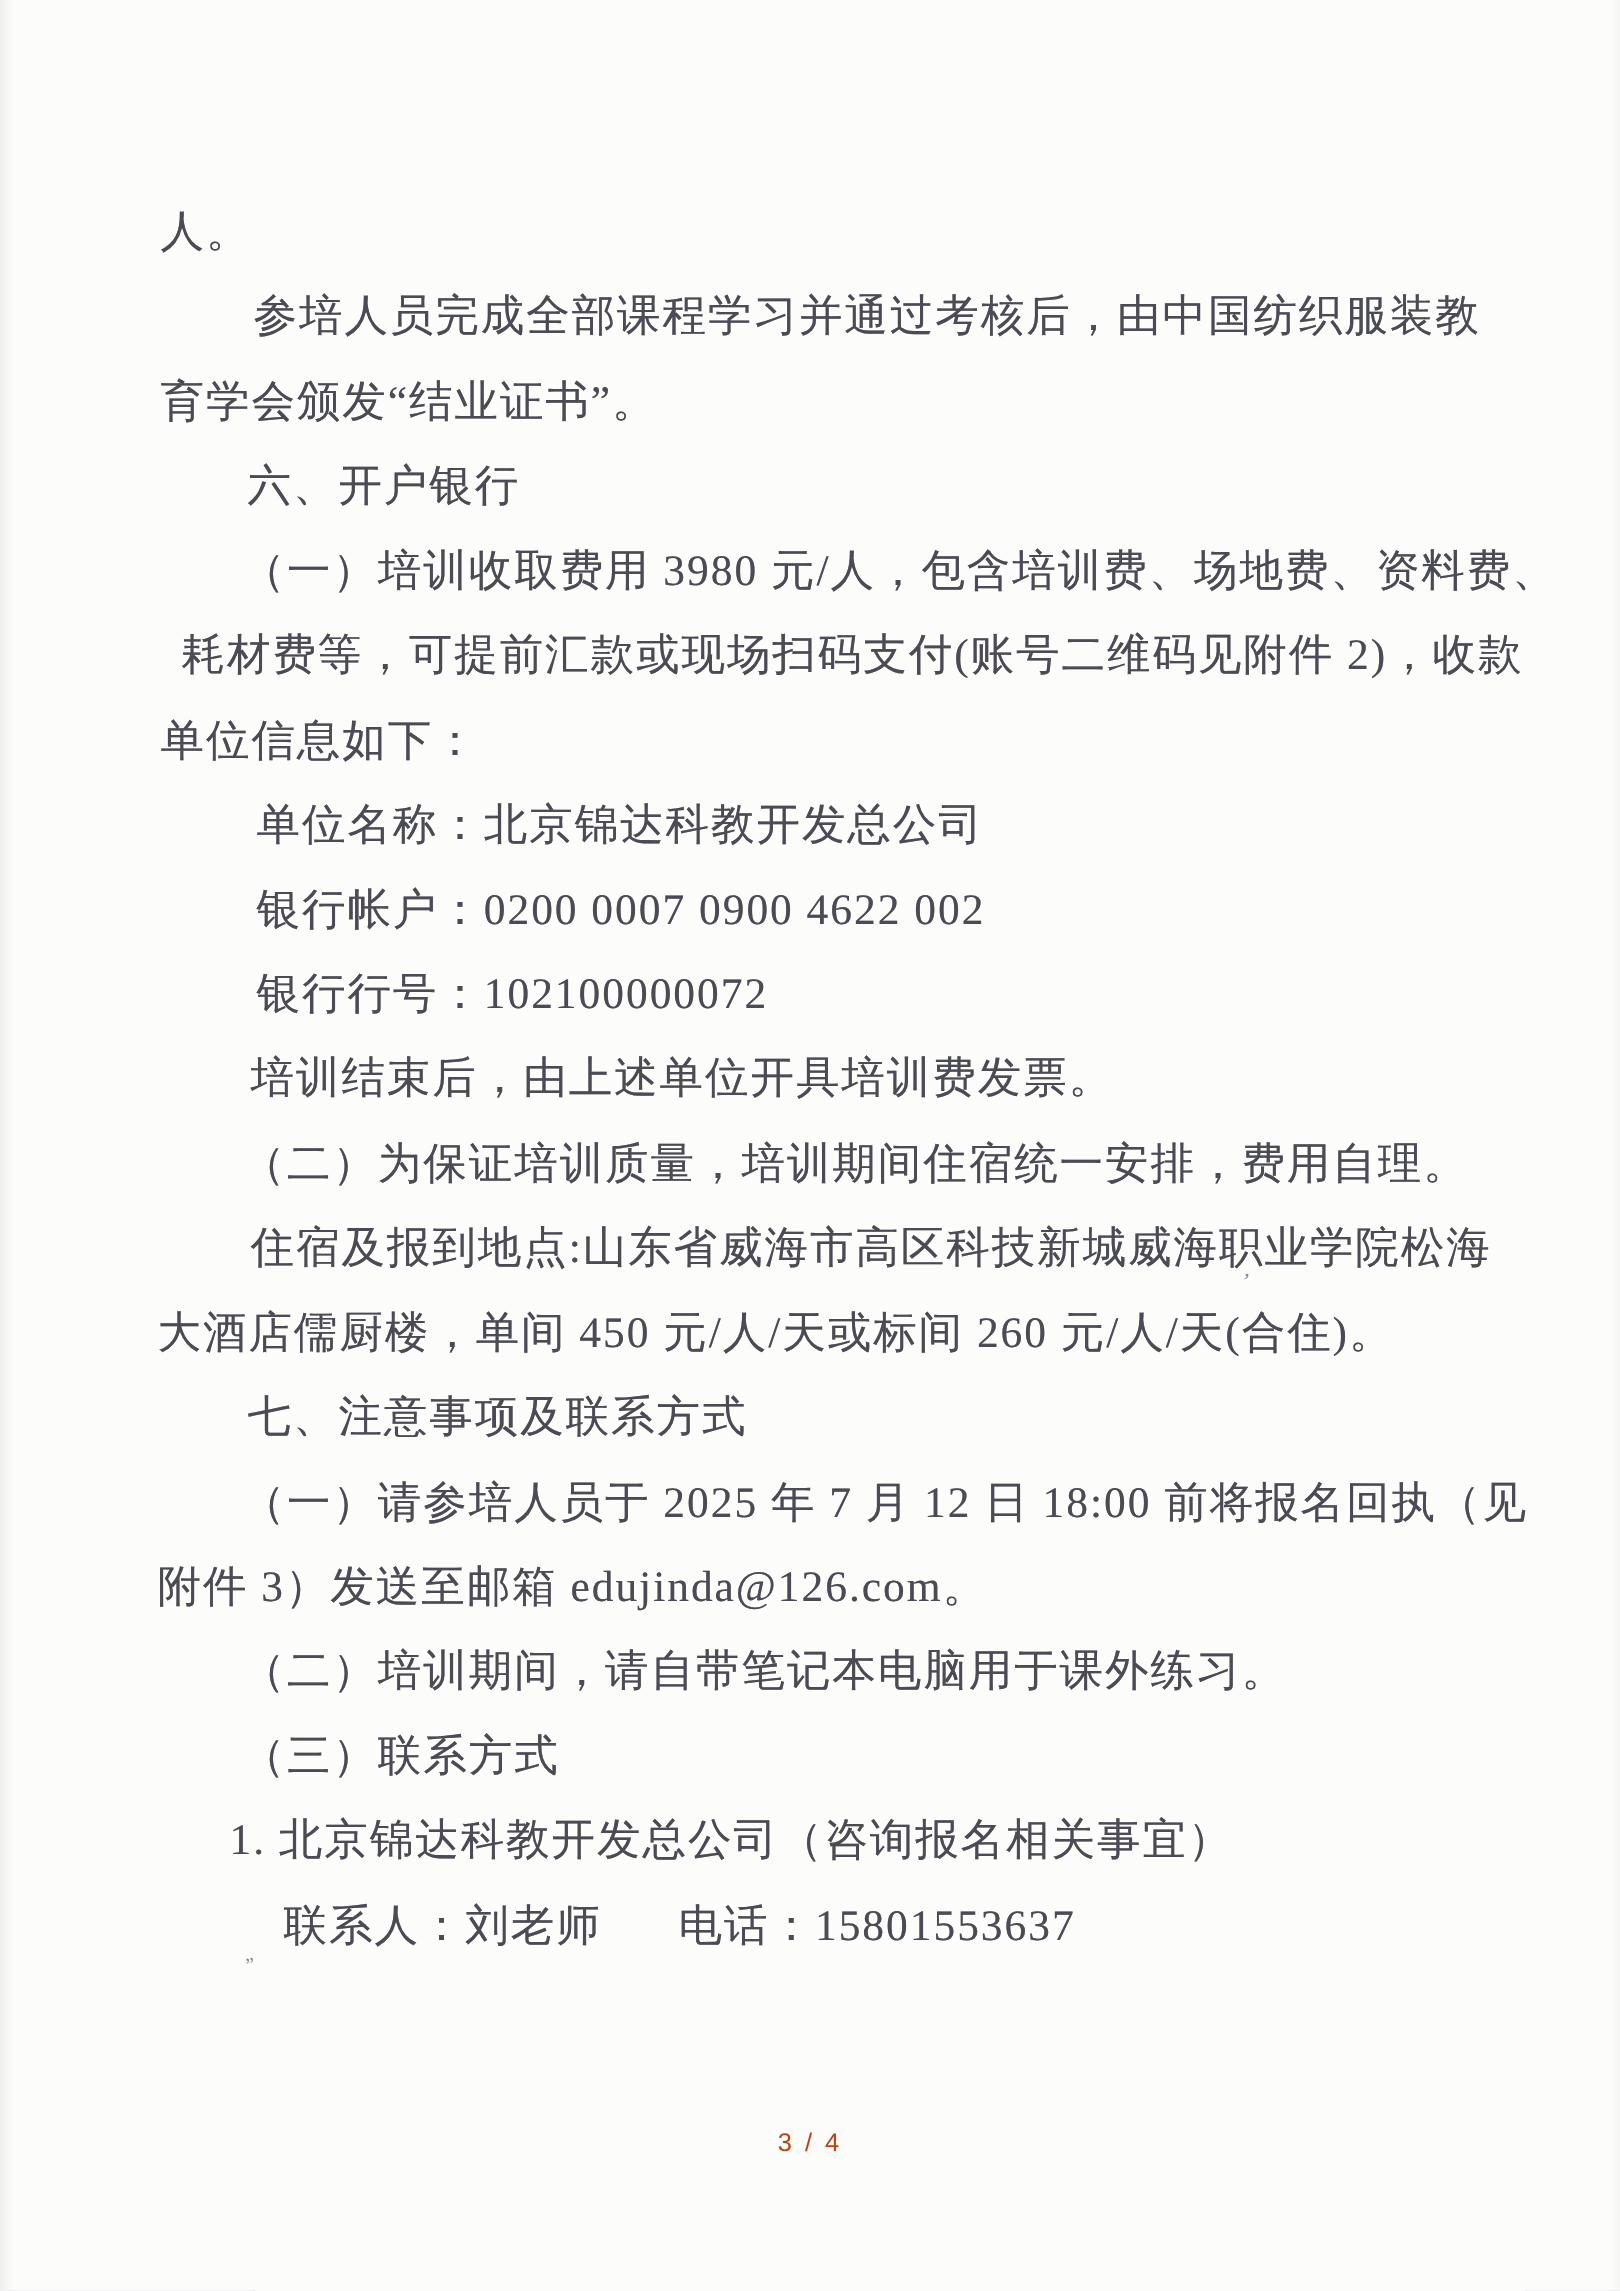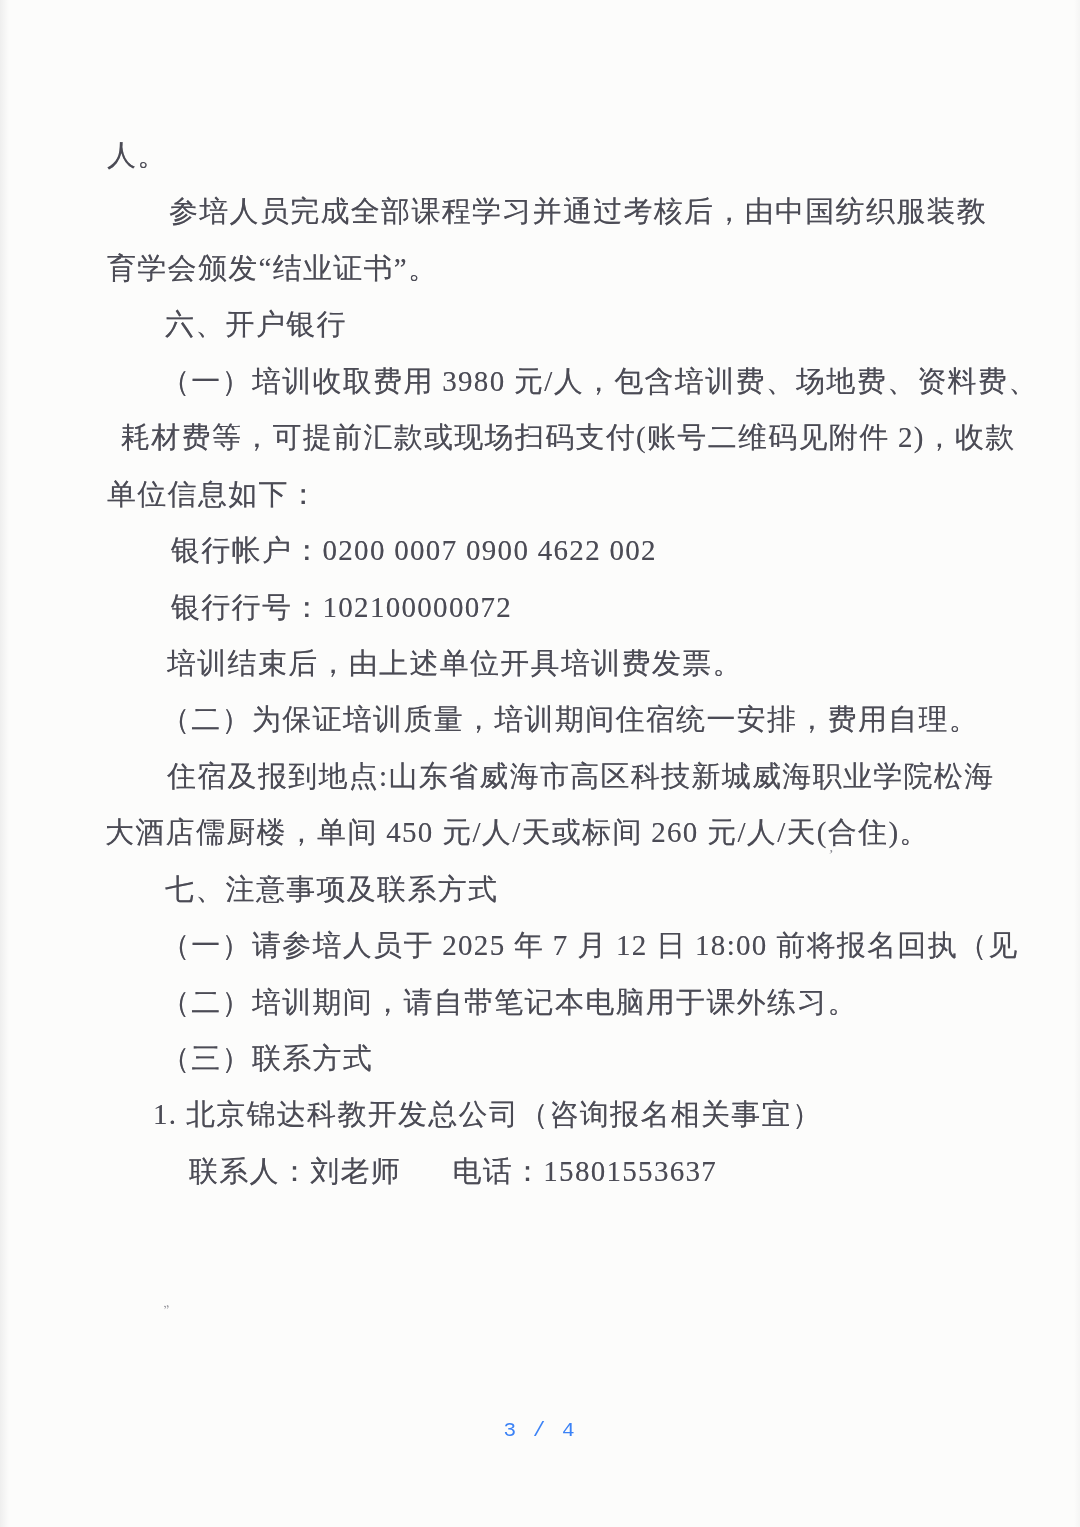--- a/index.html
+++ b/index.html
@@ -47,24 +47,24 @@
     font-weight: 400;
     
     text-shadow: 0 0 0.4px rgba(75,75,85,0.55);
   }
   .footer {
     position: absolute;
     left: 0;
     top: 1419px;
     width: 100%;
     text-align: center;
-    font-family: Liberation Mono, monospace;
-    font-size: 21px;
+    font-family: Liberation Sans, sans-serif;
+    font-size: 17px;
     letter-spacing: 2px;
-    color: #3b82f6;
+    color: #c2410c;
   }
   .artifact {
     position: absolute;
     color: #8a8a92;
     font-size: 15px;
     line-height: 1;
     white-space: pre;
   }
   .artifact-1 { left: 828px; top: 848px; transform: rotate(8deg); }
   .artifact-2 { left: 164px; top: 1303px; font-size: 13px; transform: rotate(-10deg); }
@@ -78,28 +78,30 @@
   <div class="edge-shadow-right"></div>
 
   <main class="content">
     <div class="line" style="margin-left:2px">人。</div>
     <div class="line" style="margin-left:64px">参培人员完成全部课程学习并通过考核后，由中国纺织服装教</div>
     <div class="line" style="margin-left:2px">育学会颁发“结业证书”。</div>
     <div class="line" style="margin-left:60px">六、开户银行</div>
     <div class="line" style="margin-left:56px">（一）培训收取费用 3980 元/人，包含培训费、场地费、资料费、</div>
     <div class="line" style="margin-left:16px">耗材费等，可提前汇款或现场扫码支付(账号二维码见附件 2)，收款</div>
     <div class="line" style="margin-left:2px">单位信息如下：</div>
+    <div class="line" style="margin-left:66px">单位名称：北京锦达科教开发总公司</div>
     <div class="line" style="margin-left:66px">银行帐户：0200 0007 0900 4622 002</div>
     <div class="line" style="margin-left:66px">银行行号：102100000072</div>
     <div class="line" style="margin-left:62px">培训结束后，由上述单位开具培训费发票。</div>
     <div class="line" style="margin-left:56px">（二）为保证培训质量，培训期间住宿统一安排，费用自理。</div>
     <div class="line" style="margin-left:62px">住宿及报到地点:山东省威海市高区科技新城威海职业学院松海</div>
     <div class="line" style="margin-left:0">大酒店儒厨楼，单间 450 元/人/天或标间 260 元/人/天(合住)。</div>
     <div class="line" style="margin-left:60px">七、注意事项及联系方式</div>
     <div class="line" style="margin-left:56px">（一）请参培人员于 2025 年 7 月 12 日 18:00 前将报名回执（见</div>
+    <div class="line" style="margin-left:0">附件 3）发送至邮箱 edujinda@126.com。</div>
     <div class="line" style="margin-left:56px">（二）培训期间，请自带笔记本电脑用于课外练习。</div>
     <div class="line" style="margin-left:56px">（三）联系方式</div>
     <div class="line" style="margin-left:48px">1. 北京锦达科教开发总公司（咨询报名相关事宜）</div>
     <div class="line" style="margin-left:84px">联系人：刘老师      电话：15801553637</div>
   </main>
 
   <span class="artifact artifact-1">’</span>
   <span class="artifact artifact-2">”</span>
 
   <footer class="footer">

